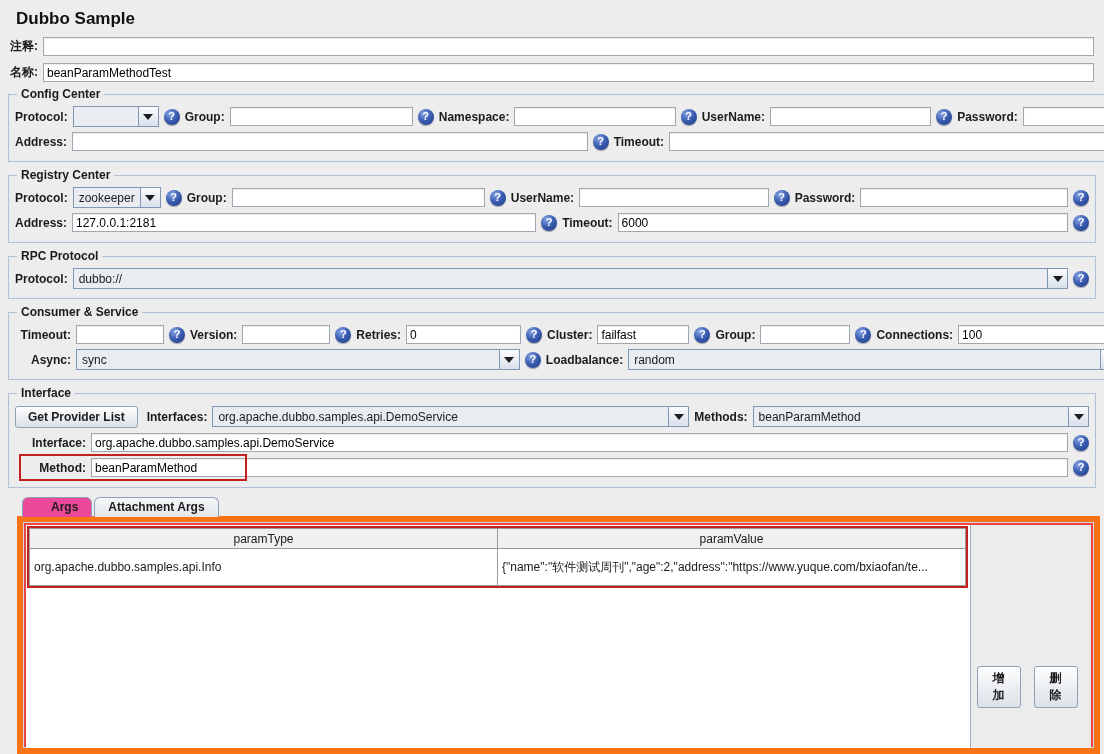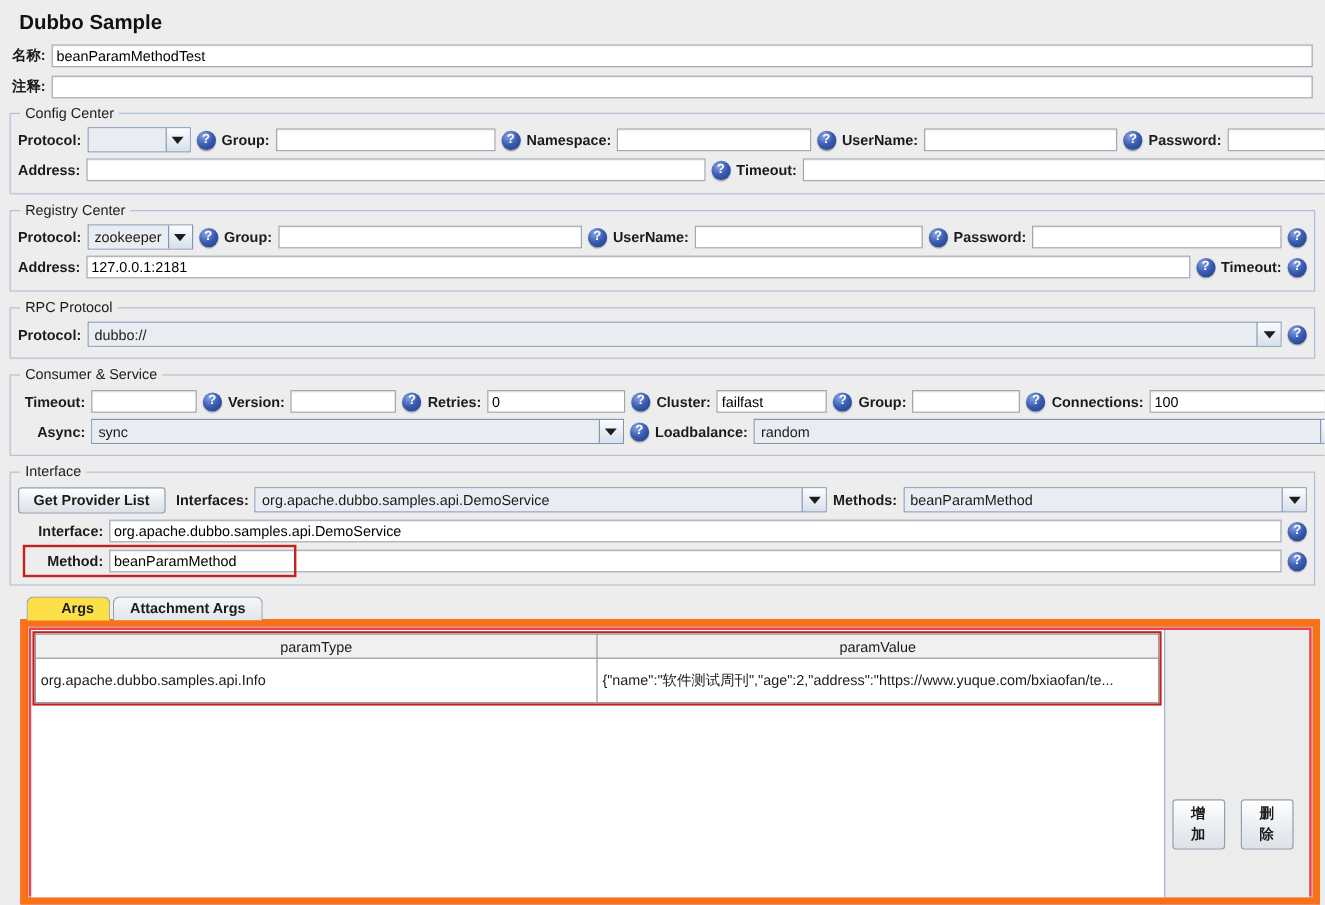--- a/index.html
+++ b/index.html
@@ -23,21 +23,21 @@
     height:19px; border:1px solid #9fa7b1; background:#fff;
     font:12px "Liberation Sans","DejaVu Sans",sans-serif; padding:0 3px; min-width:0;
     box-shadow: inset 0 1px 1px rgba(0,0,0,0.08);
   }
   .grow { flex:1; }
 
   fieldset.grp {
     border:1px solid #b4c1d2; box-shadow: inset 0 0 0 1px #e7ebf1;
     margin:1px 8px 5px 8px; padding:1px 6px 5px 6px;
   }
-  fieldset.grp legend { font-weight:normal; padding:0 4px; margin-left:2px; }
+  fieldset.grp legend { font-weight:bold; padding:0 4px; margin-left:2px; }
   .grp .frow { margin:4px 0; }
 
   .combo { display:flex; align-items:stretch; border:1px solid #7f96b4; background:#fff; height:21px; min-width:0; }
   .combo.gray .cval { background:#e9edf2; }
   .combo .cval { flex:1; display:flex; align-items:center; padding:0 5px; font-weight:normal; overflow:hidden; white-space:nowrap; min-width:0; }
   .combo .arrow { width:20px; flex:none; border-left:1px solid #7f96b4; background:linear-gradient(#fbfcfe,#d8e0ea); display:flex; align-items:center; justify-content:center; }
   .combo .arrow::after { content:""; border-left:5px solid transparent; border-right:5px solid transparent; border-top:6px solid #1e1e1e; }
 
   .help {
     width:16px; height:16px; border-radius:50%; flex:none;
@@ -53,21 +53,21 @@
     font-weight:bold; font-size:12px; padding:3px 12px;
     font-family:"Liberation Sans","DejaVu Sans",sans-serif; color:#1b1b1b;
   }
 
   .tabs { display:flex; margin:4px 0 0 22px; gap:2px; position:relative; z-index:2; }
   .tab {
     border:1px solid #8fa0b8; border-bottom:none; border-radius:6px 6px 0 0;
     padding:2px 13px 3px; font-weight:bold;
     background:linear-gradient(#f5f7f9,#e2e5e9);
   }
-  .tab.active { background:#fde047;padding-left:28px; }
+  .tab.active { background:#ec4899;padding-left:28px; }
 
   .tabpanel {
     flex:1; margin:-1px 4px 0 17px; position:relative;
     border:6px solid #f97316; box-shadow: inset 0 0 0 1px #ccd8ea;
     background:#ef4444; overflow:hidden;
   }
   .viewport { position:absolute; left:3px; top:3px; bottom:0; width:944px; background:#fff; }
   .red-table { position:absolute; left:1px; top:1px; width:941px; border:2px solid #c42020; background:#fff; }
   table.args { width:100%; border-collapse:collapse; background:#fff; table-layout:fixed; }
   table.args th { background:#f0f0f0; border:1px solid #9a9a9a; font-weight:normal; height:20px; padding:0 4px; font-size:12px; }
@@ -81,27 +81,27 @@
   .red-method { position:absolute; left:4px; top:-3px; width:228px; height:27px; border:2px solid #c42020; pointer-events:none; }
 </style>
 </head>
 <body>
 
 <div id="app">
 
   <div class="title">Dubbo Sample</div>
 
   <div class="frow toprow">
+    <span class="lbl">注释:</span>
+    <input class="tf grow" value="" style="">
+  </div>
+
+  <div class="frow toprow">
     <span class="lbl">名称:</span>
     <input class="tf grow" value="beanParamMethodTest" style="">
-  </div>
-
-  <div class="frow toprow">
-    <span class="lbl">注释:</span>
-    <input class="tf grow" value="" style="">
   </div>
 
   <fieldset class="grp">
     <legend>Config Center</legend>
     <div class="frow">
       <span class="lbl">Protocol:</span>
       <div class="combo gray" style="width:86px;flex:none;">
         <span class="cval"></span>
         <span class="arrow"></span>
       </div>
@@ -146,20 +146,21 @@
       <span class="help"></span>
       <span class="lbl">Password:</span>
       <input class="tf" style="flex: 1.1 1 0%;" value="">
       <span class="help"></span>
     </div>
     <div class="frow">
       <span class="lbl">Address:</span>
       <input class="tf" style="flex: 1 1 0%;" value="127.0.0.1:2181">
       <span class="help"></span>
       <span class="lbl">Timeout:</span>
+      <input class="tf" style="flex: 0.97 1 0%;" value="6000">
       <span class="help"></span>
     </div>
   </fieldset>
 
   <fieldset class="grp">
     <legend>RPC Protocol</legend>
     <div class="frow">
       <span class="lbl">Protocol:</span>
       <div class="combo gray" style="flex:1;">
         <span class="cval">dubbo://</span>

